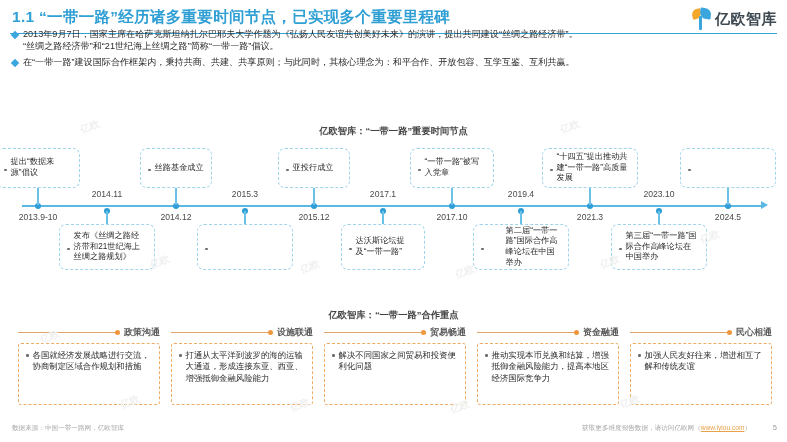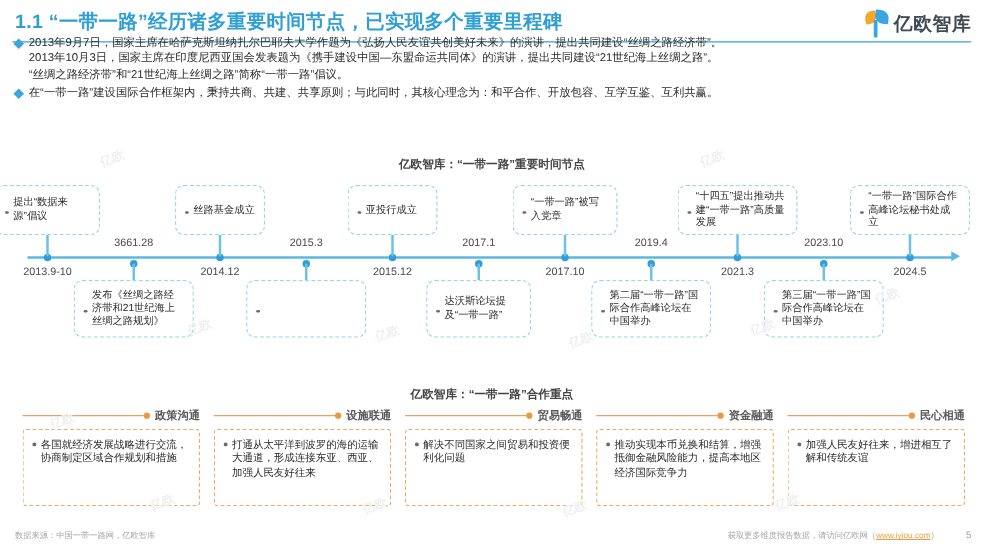--- a/index.html
+++ b/index.html
@@ -169,21 +169,20 @@
     </span>
     <span class="brand-text">亿欧智库</span>
   </div>
 </div>
 
 <div class="bullets">
   <div class="bullet-row">
     <span class="bullet-dia"></span>
     <div class="bullet-body">
       <p>2013年9月7日，国家主席在哈萨克斯坦纳扎尔巴耶夫大学作题为《弘扬人民友谊共创美好未来》的演讲，提出共同建设“丝绸之路经济带”。</p>
-      <p>2013年10月3日，国家主席在印度尼西亚国会发表题为《携手建设中国—东盟命运共同体》的演讲，提出共同建设“21世纪海上丝绸之路”。</p>
       <p>“丝绸之路经济带”和“21世纪海上丝绸之路”简称“一带一路”倡议。</p>
     </div>
   </div>
   <div class="bullet-row">
     <span class="bullet-dia"></span>
     <div class="bullet-body">
       <p>在“一带一路”建设国际合作框架内，秉持共商、共建、共享原则；与此同时，其核心理念为：和平合作、开放包容、互学互鉴、互利共赢。</p>
     </div>
   </div>
 </div>
@@ -195,21 +194,21 @@
   <div class="axis-arrow"></div>
   <div id="tl-nodes">
       <div class="node" style="left: 38px;"></div>
       <div class="date below" style="left: 38px;">2013.9-10</div>
       <div class="stem" style="left: 38px; top: 47px; height: 18px;"></div>
       <div class="tl-card" style="left: 38px; width: 84px; top: 8px; height: 40px; align-items: center;">
         <span class="tl-dot"></span>
         <span class="tl-text">提出“数据来源”倡议</span>
       </div>
       <div class="node low" style="left: 107px;"></div>
-      <div class="date above" style="left: 107px;">3661.28</div>
+      <div class="date above" style="left: 107px;">2014.11</div>
       <div class="stem" style="left: 107px; top: 71px; height: 18px;"></div>
       <div class="tl-card" style="left: 107px; width: 96px; top: 84px; height: 46px; align-items: center;">
         <span class="tl-dot"></span>
         <span class="tl-text">发布《丝绸之路经济带和21世纪海上丝绸之路规划》</span>
       </div>
       <div class="node" style="left: 176px;"></div>
       <div class="date below" style="left: 176px;">2014.12</div>
       <div class="stem" style="left: 176px; top: 47px; height: 18px;"></div>
       <div class="tl-card" style="left: 176px; width: 72px; top: 8px; height: 40px; align-items: center;">
         <span class="tl-dot"></span>
@@ -238,21 +237,21 @@
       <div class="node" style="left: 452px;"></div>
       <div class="date below" style="left: 452px;">2017.10</div>
       <div class="stem" style="left: 452px; top: 47px; height: 18px;"></div>
       <div class="tl-card" style="left: 452px; width: 84px; top: 8px; height: 40px; align-items: center;">
         <span class="tl-dot"></span>
         <span class="tl-text">“一带一路”被写入党章</span>
       </div>
       <div class="node low" style="left: 521px;"></div>
       <div class="date above" style="left: 521px;">2019.4</div>
       <div class="stem" style="left: 521px; top: 71px; height: 18px;"></div>
-      <div class="tl-card" style="left: 521px; width: 96px; top: 84px; height: 46px; align-items: center;">
+      <div class="tl-card" style="left: 521px; width: 96px; top: 84px; height: 46px; align-items: center; gap: 18px;">
         <span class="tl-dot"></span>
         <span class="tl-text">第二届“一带一路”国际合作高峰论坛在中国举办</span>
       </div>
       <div class="node" style="left: 590px;"></div>
       <div class="date below" style="left: 590px;">2021.3</div>
       <div class="stem" style="left: 590px; top: 47px; height: 18px;"></div>
       <div class="tl-card" style="left: 590px; width: 96px; top: 8px; height: 40px; align-items: center;">
         <span class="tl-dot"></span>
         <span class="tl-text">“十四五”提出推动共建“一带一路”高质量发展</span>
       </div>
@@ -261,21 +260,20 @@
       <div class="stem" style="left: 659px; top: 71px; height: 18px;"></div>
       <div class="tl-card" style="left: 659px; width: 96px; top: 84px; height: 46px; align-items: center;">
         <span class="tl-dot"></span>
         <span class="tl-text">第三届“一带一路”国际合作高峰论坛在中国举办</span>
       </div>
       <div class="node" style="left: 728px;"></div>
       <div class="date below" style="left: 728px;">2024.5</div>
       <div class="stem" style="left: 728px; top: 47px; height: 18px;"></div>
       <div class="tl-card" style="left: 728px; width: 96px; top: 8px; height: 40px; align-items: center;">
         <span class="tl-dot"></span>
-        <span class="tl-text">“一带一路”国际合作高峰论坛秘书处成立</span>
       </div>
     </div>
 </div>
 
 <div class="sec-title" id="cp-title">亿欧智库：“一带一路”合作重点</div>
 
 <div class="priorities" id="pri-wrap">
     <div class="pri" style="left: 18px; width: 142px;">
       <div class="pri-head">
         <span class="pri-line"></span>
@@ -288,21 +286,21 @@
       </div>
     </div>
     <div class="pri" style="left: 171px; width: 142px;">
       <div class="pri-head">
         <span class="pri-line"></span>
         <span class="pri-bulb"></span>
         <span class="pri-label">设施联通</span>
       </div>
       <div class="pri-card">
         <span class="pri-dot"></span>
-        <span class="pri-text">打通从太平洋到波罗的海的运输大通道，形成连接东亚、西亚、加强人民友好往来</span>
+        <span class="pri-text">打通从太平洋到波罗的海的运输大通道，形成连接东亚、西亚、增强抵御金融风险能力</span>
       </div>
     </div>
     <div class="pri" style="left: 324px; width: 142px;">
       <div class="pri-head">
         <span class="pri-line"></span>
         <span class="pri-bulb"></span>
         <span class="pri-label">贸易畅通</span>
       </div>
       <div class="pri-card">
         <span class="pri-dot"></span>

